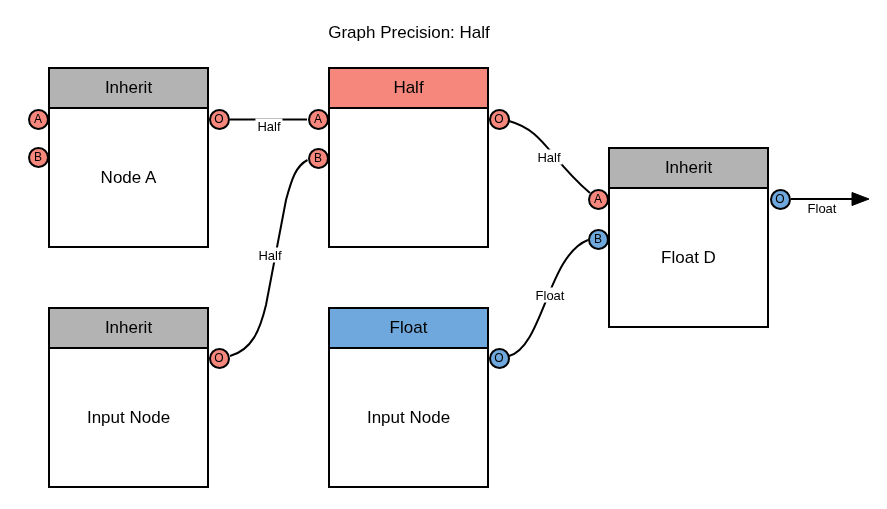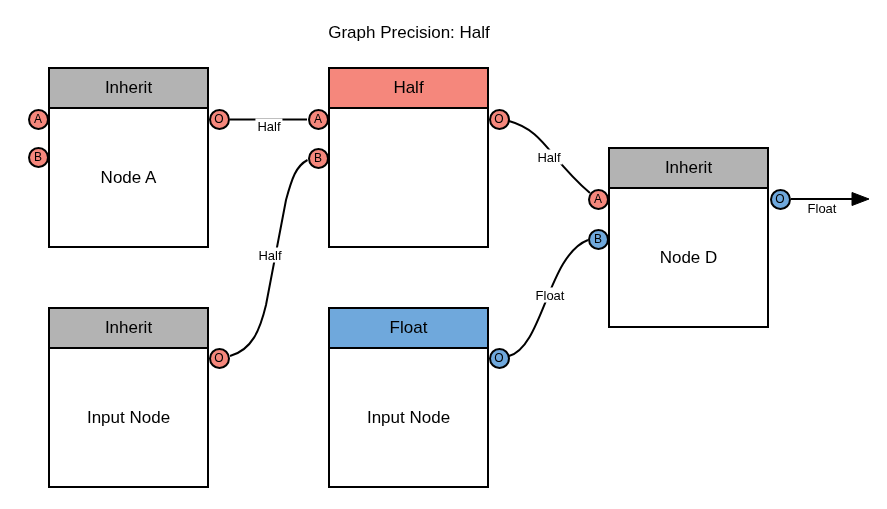--- a/index.html
+++ b/index.html
@@ -92,21 +92,21 @@
     <div class="hdr h-gray">Inherit</div>
     <div class="body">Node A</div>
   </div>
 
   <div class="node" style="left:328px;top:67px;">
     <div class="hdr h-red">Half</div>
   </div>
 
   <div class="node" style="left:608px;top:147px;">
     <div class="hdr h-gray">Inherit</div>
-    <div class="body">Node D</div>
+    <div class="body">Float D</div>
   </div>
 
   <div class="node" style="left:48px;top:307px;">
     <div class="hdr h-gray">Inherit</div>
     <div class="body">Input Node</div>
   </div>
 
   <div class="node" style="left:328px;top:307px;">
     <div class="hdr h-blue">Float</div>
     <div class="body">Input Node</div>

